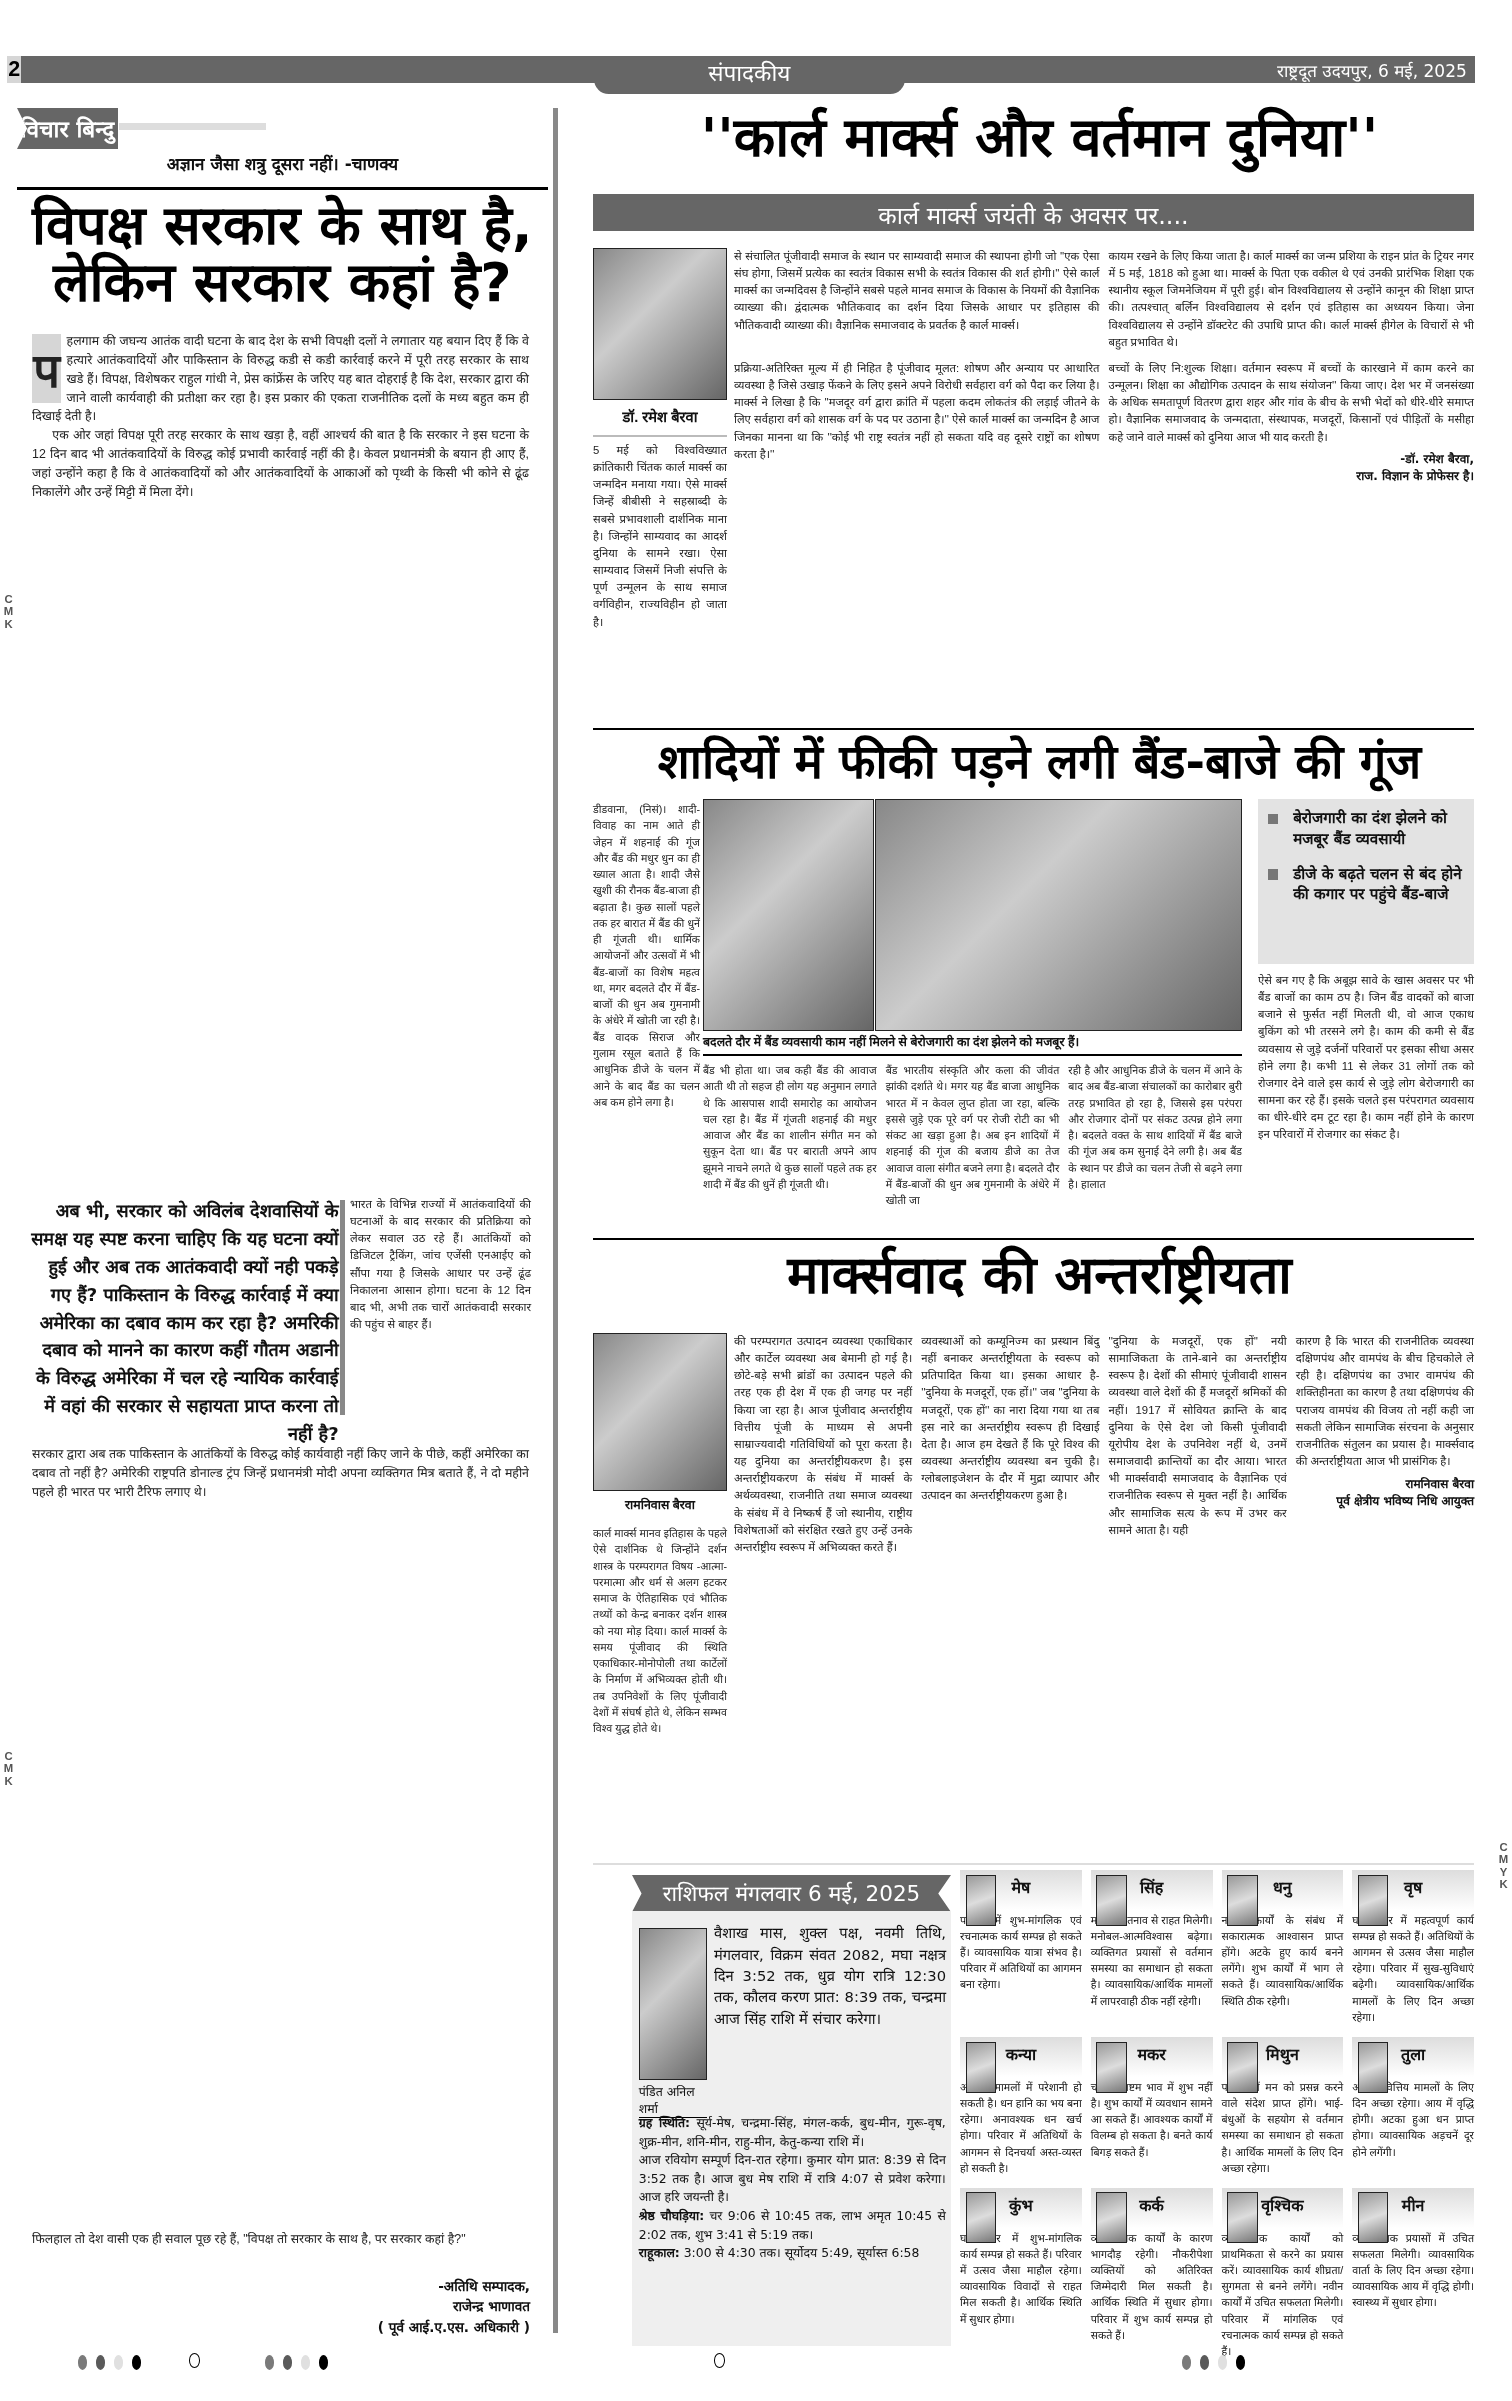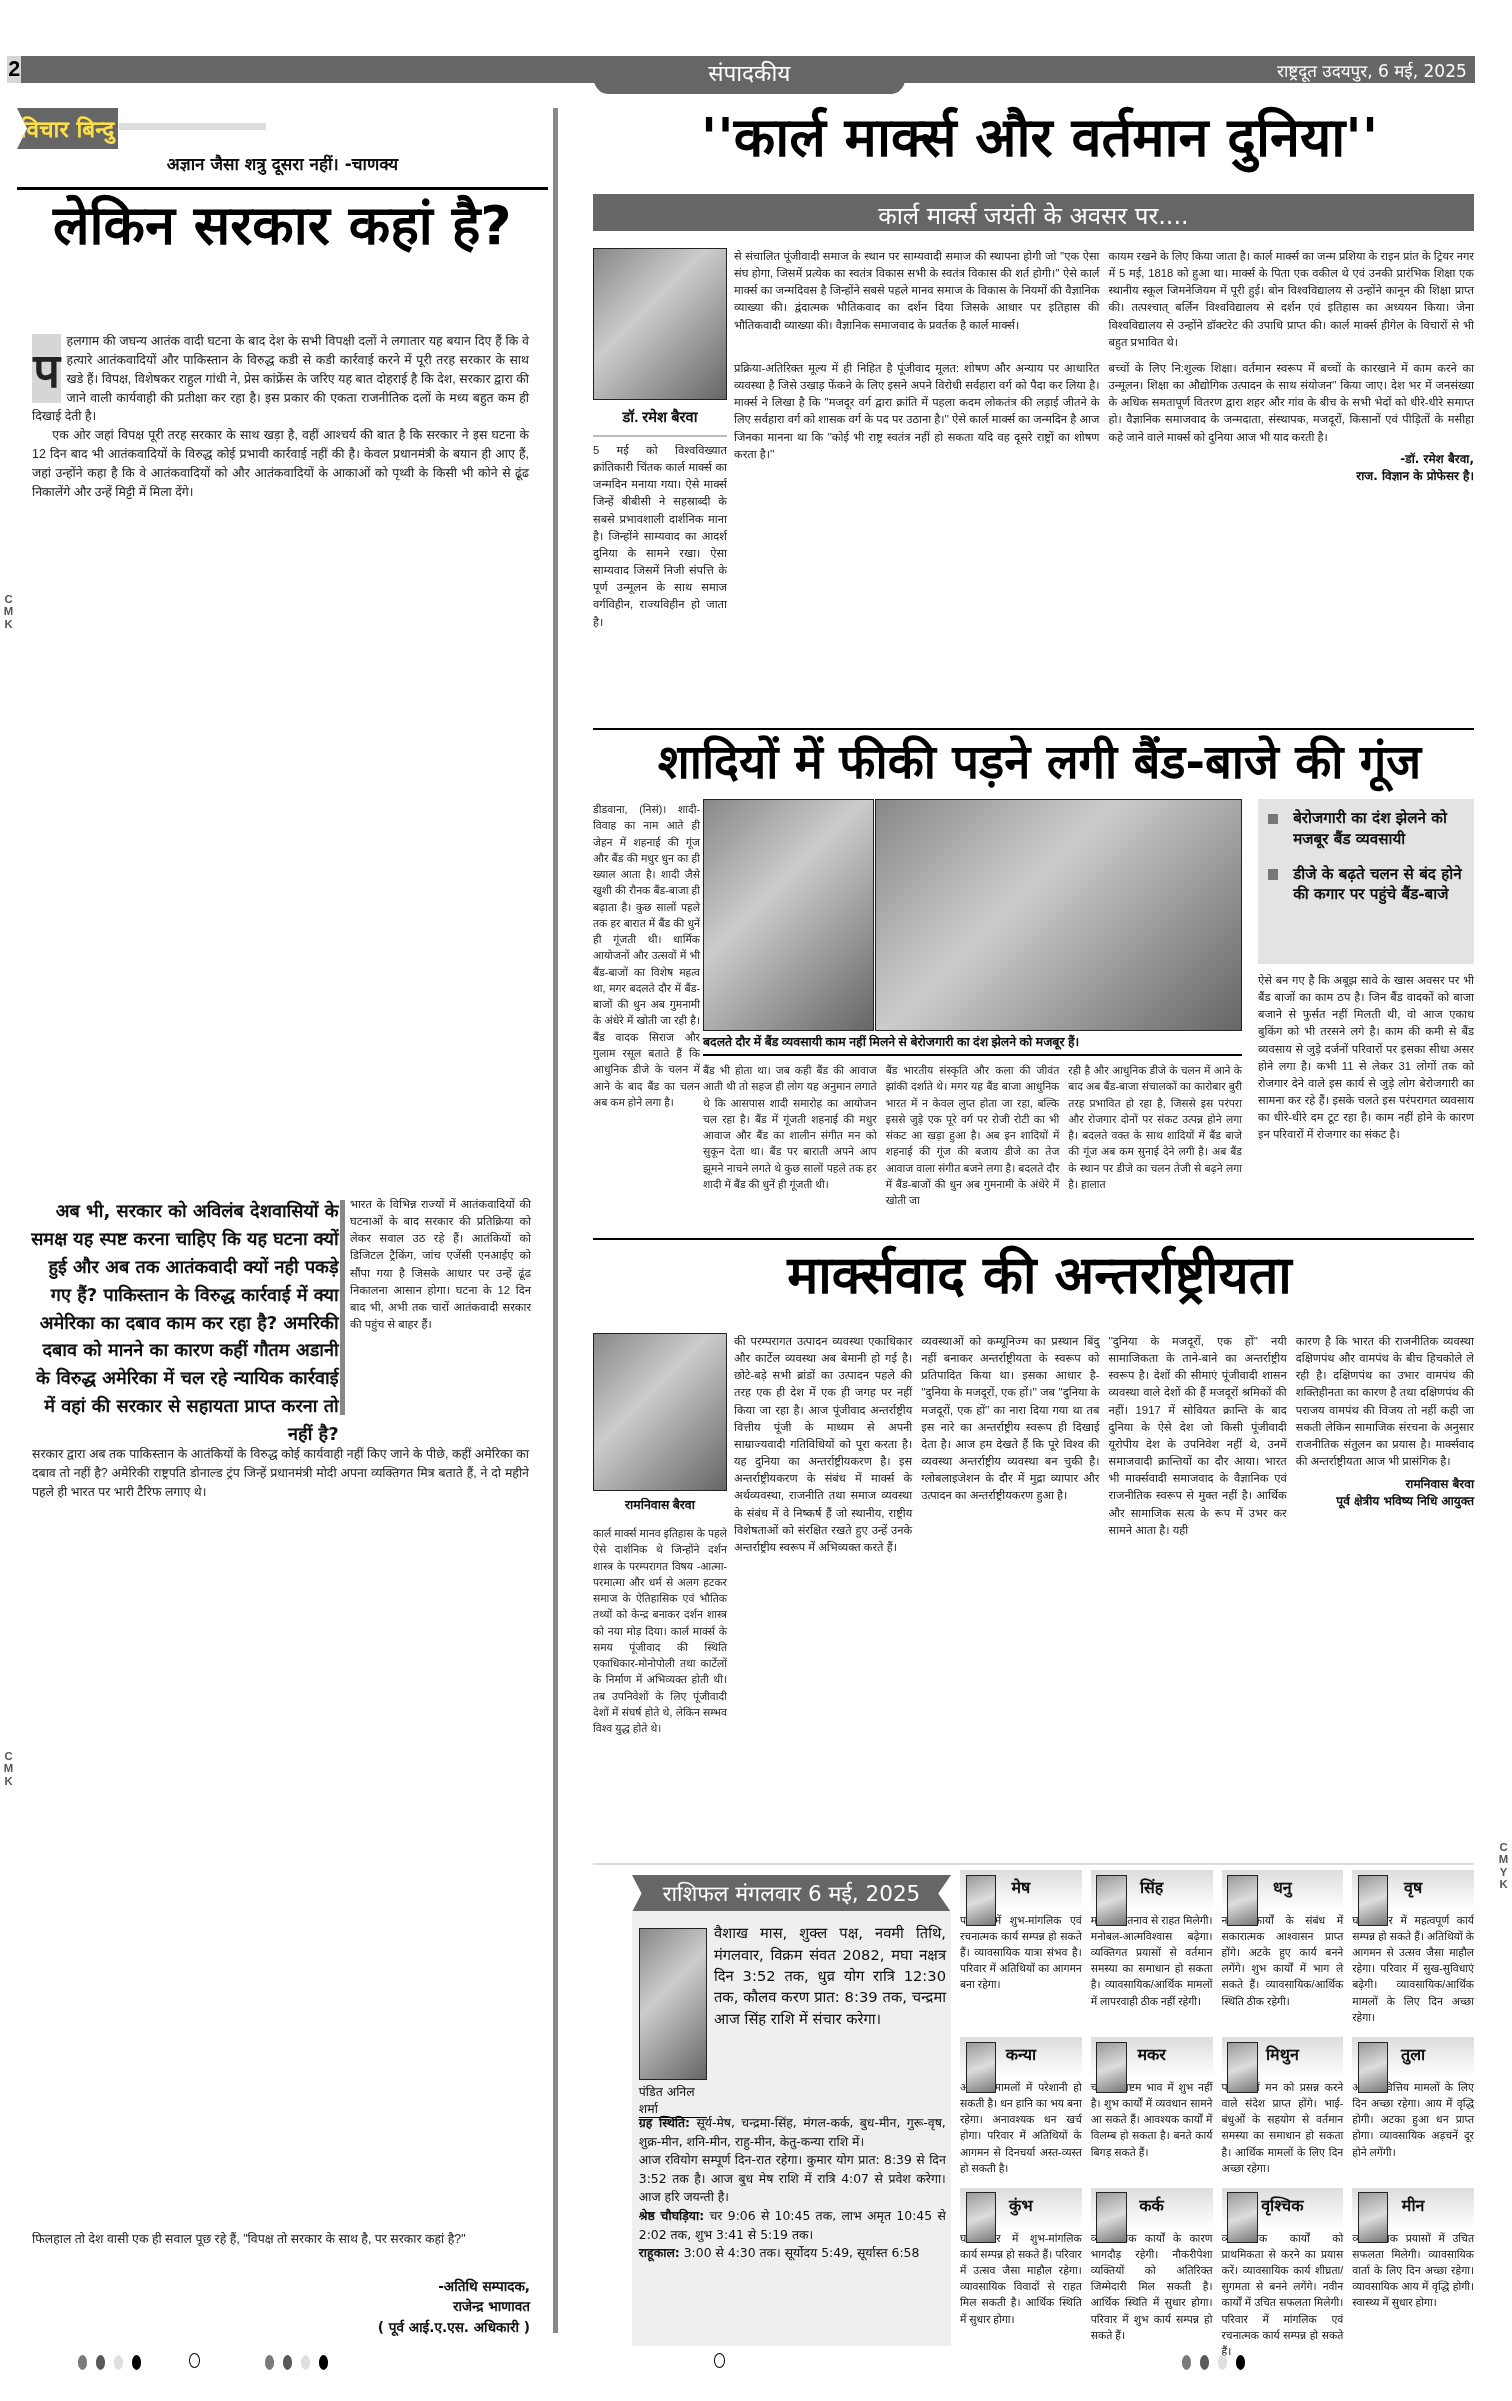--- a/index.html
+++ b/index.html
@@ -2,21 +2,21 @@
 <html style="font-size:9px"><head>
 <meta charset="utf-8">
 <style>
 *{box-sizing:border-box;margin:0;padding:0}
 body{width:1512px;height:2401px;background:#fff;font-family:"DejaVu Sans","Liberation Sans",sans-serif;color:#111;position:relative;overflow:hidden}
 .abs{position:absolute}
 .header{left:6.8px;top:56px;width:1468px;height:27px;background:#666;display:flex;align-items:center}
 .pageno{position:absolute;left:0;top:0;width:7.3px;height:27px;background:#d6d6d6;color:#000;font:bold 21.5px "Liberation Sans",sans-serif;display:flex;align-items:center;justify-content:center;width:14.7px}
 .section-tab{position:absolute;left:587px;top:0;width:311px;height:38px;background:#666;border-radius:0 0 14.7px 14.7px;color:#fff;font:22.6px "DejaVu Sans",sans-serif;text-align:center;padding-top:1.1px}
 .dateline{position:absolute;right:8px;top:3.4px;color:#fff;font:17px "DejaVu Sans",sans-serif}
-.vb{left:17px;top:108px;width:101px;height:41px;background:#666;color:#fde047;font:bold 22.6px "DejaVu Sans",sans-serif;display:flex;align-items:center;justify-content:center;clip-path:polygon(0 0,100% 0,100% 100%,0 100%,10% 50%)}
+.vb{left:17px;top:108px;width:101px;height:41px;background:#666;color:#ffffff;font:bold 22.6px "DejaVu Sans",sans-serif;display:flex;align-items:center;justify-content:center;clip-path:polygon(0 0,100% 0,100% 100%,0 100%,10% 50%)}
 .vb-line{left:119px;top:123px;width:147px;height:6.8px;background:#ddd}
 .quote{left:17px;top:152px;width:531px;text-align:center;font:bold 17px "DejaVu Sans",sans-serif}
 .rule-thick{height:3.4px;background:#000}
 .headline-big{font-family:"DejaVu Sans",sans-serif;font-weight:bold;color:#000;text-align:center;line-height:1.05}
 .body-text{font:12.4px/1.52 "Liberation Sans",sans-serif;text-align:justify;color:#222}
 .col-divider{background:#888;width:4.5px}
 .dropcap{float:left;width:29px;height:69px;background:#d6d6d6;font:bold 47px "DejaVu Sans",sans-serif;display:flex;align-items:center;justify-content:center;margin:2.3px 5.6px 0 0}
 .pullquote{font:bold 18px/1.55 "DejaVu Sans",sans-serif;text-align:right;color:#111}
 .subbar{background:#666;color:#fff;font:24px "DejaVu Sans",sans-serif;text-align:center}
 .photo{background:linear-gradient(135deg,#888,#ccc 40%,#999 70%,#666);border:1.1px solid #222}
@@ -41,20 +41,21 @@
   <div class="pageno">2</div>
   <div class="section-tab">संपादकीय</div>
   <div class="dateline">राष्ट्रदूत उदयपुर, 6 मई, 2025</div>
 </div>
 
 <div class="abs vb">विचार बिन्दु</div>
 <div class="abs vb-line"></div>
 <div class="abs quote">अज्ञान जैसा शत्रु दूसरा नहीं। -चाणक्य</div>
 <div class="abs rule-thick" style="left:17px;top:187px;width:531px"></div>
 <div class="abs headline-big" style="left:11.3px;top:198px;width:542px;font-size:54px">
+  <div>विपक्ष सरकार के साथ है,</div>
   <div>लेकिन सरकार कहां है?</div>
 </div>
 
 <div class="abs body-text" style="left:32px;top:332px;width:497px">
   <div class="dropcap">प</div>
   <p>हलगाम की जघन्य आतंक वादी घटना के बाद देश के सभी विपक्षी दलों ने लगातार यह बयान दिए हैं कि वे हत्यारे आतंकवादियों और पाकिस्तान के विरुद्ध कडी से कडी कार्रवाई करने में पूरी तरह सरकार के साथ खडे हैं। विपक्ष, विशेषकर राहुल गांधी ने, प्रेस कांफ्रेंस के जरिए यह बात दोहराई है कि देश, सरकार द्वारा की जाने वाली कार्यवाही की प्रतीक्षा कर रहा है। इस प्रकार की एकता राजनीतिक दलों के मध्य बहुत कम ही दिखाई देती है।</p>
   <p style="text-indent:20.3px">एक ओर जहां विपक्ष पूरी तरह सरकार के साथ खड़ा है, वहीं आश्चर्य की बात है कि सरकार ने इस घटना के 12 दिन बाद भी आतंकवादियों के विरुद्ध कोई प्रभावी कार्रवाई नहीं की है। केवल प्रधानमंत्री के बयान ही आए हैं, जहां उन्होंने कहा है कि वे आतंकवादियों को और आतंकवादियों के आकाओं को पृथ्वी के किसी भी कोने से ढूंढ निकालेंगे और उन्हें मिट्टी में मिला देंगे।</p>
 </div>
 
 <div class="abs pullquote" style="left:22.6px;top:1197px;width:316px">अब भी, सरकार को अविलंब देशवासियों के समक्ष यह स्पष्ट करना चाहिए कि यह घटना क्यों हुई और अब तक आतंकवादी क्यों नही पकड़े गए हैं? पाकिस्तान के विरुद्ध कार्रवाई में क्या अमेरिका का दबाव काम कर रहा है? अमरिकी दबाव को मानने का कारण कहीं गौतम अडानी के विरुद्ध अमेरिका में चल रहे न्यायिक कार्रवाई में वहां की सरकार से सहायता प्राप्त करना तो नहीं है?</div>

